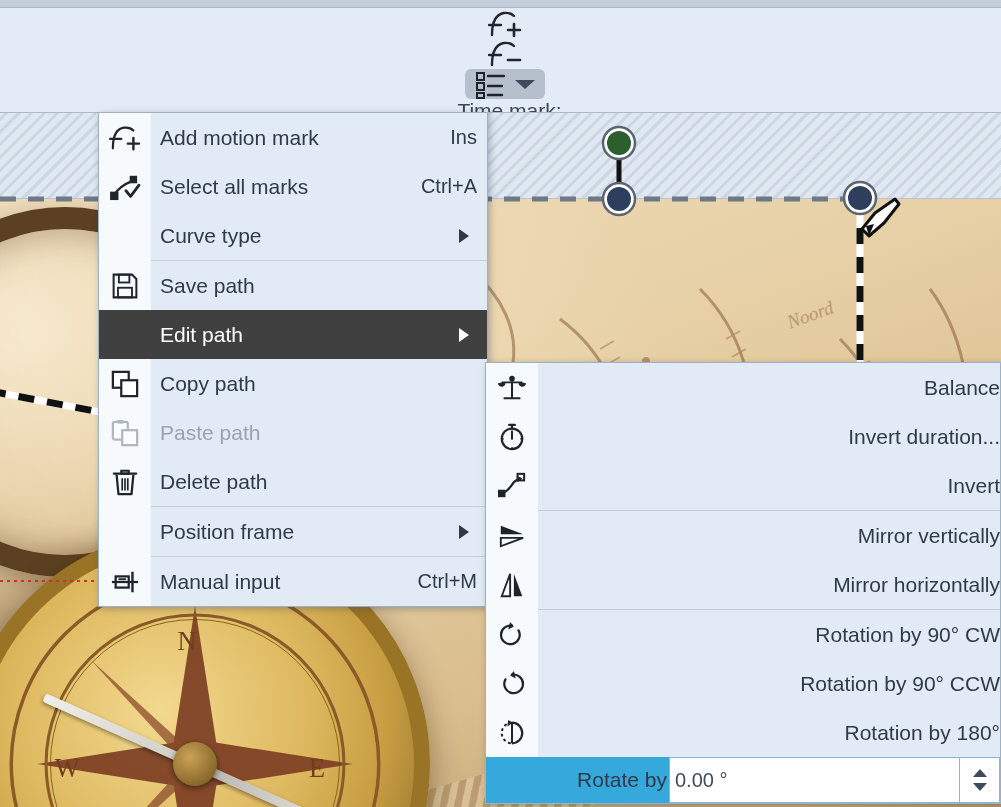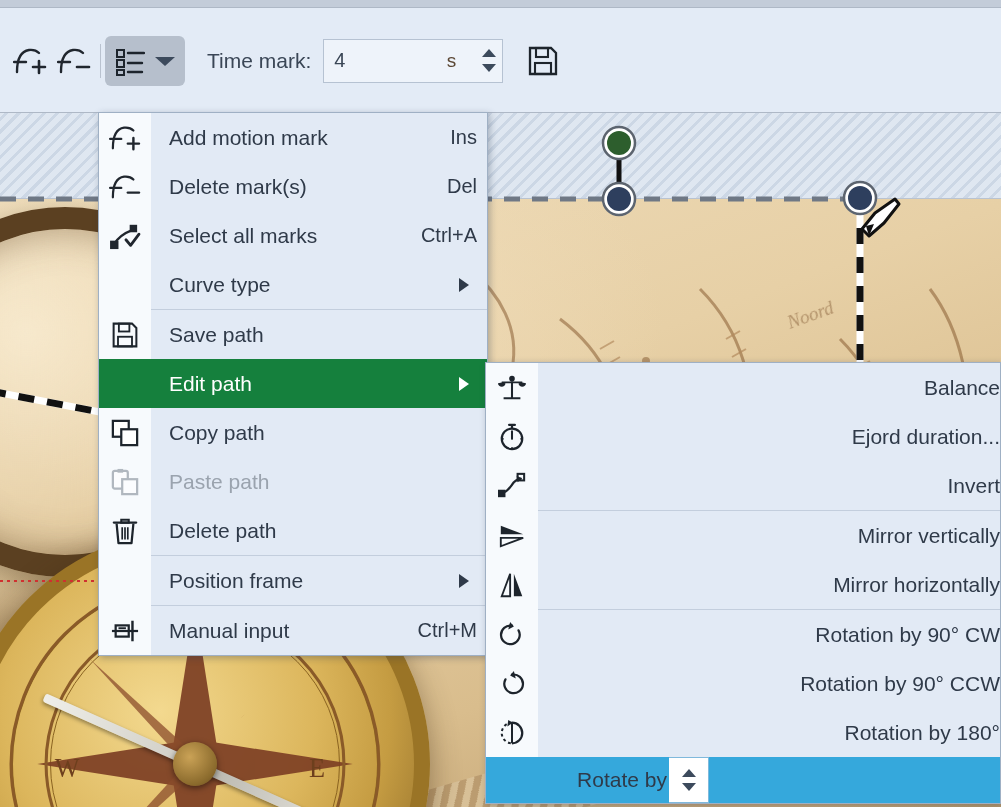--- a/index.html
+++ b/index.html
@@ -17,20 +17,21 @@
     background: #c3ccd9;
     border-bottom: 1px solid #aeb8c6;
   }
 
   
   .toolbar {
     position: absolute; left: 0; top: 9px; width: 1001px; height: 103px;
     background: #e3ebf6;
     display: flex; align-items: center;
     padding-left: 8px;
+    flex-direction: column;
   }
   .tb-btn {
     width: 44px; height: 44px;
     display: flex; align-items: center; justify-content: center;
     border-radius: 4px;
   }
   .tb-sep {
     width: 1px; height: 34px; background: #b9c2cf; margin: 0 4px;
   }
   .tb-combo {
@@ -167,28 +168,28 @@
   .mi {
     position: relative; display: flex; align-items: center;
     height: 49px; font-size: 21px; color: #2f3a49;
     cursor: default;
   }
   .mi-ico {
     width: 52px; min-width: 52px; height: 100%;
     display: flex; align-items: center; justify-content: center;
     position: relative; z-index: 2;
   }
-  .mi-label { flex: 1; padding-left: 18px; white-space: nowrap; }
+  .mi-label { flex: 1; padding-left: 9px; white-space: nowrap; }
   .mi-accel { padding-right: 10px; color: #2f3a49; font-size: 20px; }
   .mi-arrow {
     width: 0; height: 0; margin-right: 18px;
     border-top: 7px solid transparent; border-bottom: 7px solid transparent;
     border-left: 10px solid #2f3a49;
   }
-  .mi.sel { background: #15803d; color: #fff; }
+  .mi.sel { background: #404040; color: #fff; }
   .mi.sel .mi-label, .mi.sel .mi-accel { color: #fff; }
   .mi.sel .mi-arrow { border-left-color: #fff; }
   .mi.disabled .mi-label { color: #9aa3ae; }
   .mi.disabled svg { opacity: .5; }
   .mi-sep { height: 1px; background: #c3cedd; margin-left: 52px; }
 
   
   .mi-spin {
     position: relative; display: flex; align-items: stretch;
     height: 46px; background: #35a8dc;
@@ -396,31 +397,20 @@
         <svg width="32" height="28" viewBox="0 0 34 30">
           <path d="M4 26 C4 12 9 5 16 4 C21 3.4 24 5 26 7" stroke="#20262e" stroke-width="2.4" fill="none" stroke-linecap="round"></path>
           <path d="M1 16 H13" stroke="#20262e" stroke-width="2.4" stroke-linecap="round"></path>
           <path d="M20 21 H32 M26 15 V27" stroke="#20262e" stroke-width="2.6" stroke-linecap="round"></path>
         </svg>
       </div>
       <div class="mi-label">Add motion mark</div>
       <div class="mi-accel">Ins</div>
     </div>
 
-    <div class="mi">
-      <div class="mi-ico">
-        <svg width="32" height="28" viewBox="0 0 34 30">
-          <path d="M4 26 C4 12 9 5 16 4 C21 3.4 24 5 26 7" stroke="#20262e" stroke-width="2.4" fill="none" stroke-linecap="round"></path>
-          <path d="M1 16 H13" stroke="#20262e" stroke-width="2.4" stroke-linecap="round"></path>
-          <path d="M20 21 H32" stroke="#20262e" stroke-width="2.6" stroke-linecap="round"></path>
-        </svg>
-      </div>
-      <div class="mi-label">Delete mark(s)</div>
-      <div class="mi-accel">Del</div>
-    </div>
 
     <div class="mi">
       <div class="mi-ico">
         <svg width="32" height="28" viewBox="0 0 34 30">
           <path d="M5 24 C10 16 16 12 24 9" stroke="#20262e" stroke-width="2.4" fill="none"></path>
           <rect x="1" y="20" width="9" height="9" fill="#20262e"></rect>
           <rect x="22" y="3" width="8" height="8" fill="#20262e"></rect>
           <path d="M18 19 L23 25 L32 13" stroke="#20262e" stroke-width="3" fill="none" stroke-linecap="round" stroke-linejoin="round"></path>
         </svg>
       </div>
@@ -528,21 +518,21 @@
     <div class="mi">
       <div class="mi-ico">
         <svg width="28" height="28" viewBox="0 0 30 30">
           <circle cx="15" cy="17" r="11" fill="none" stroke="#1d242c" stroke-width="2.3"></circle>
           <path d="M15 17 V9" stroke="#1d242c" stroke-width="2.2" stroke-linecap="round"></path>
           <path d="M12 2 H18" stroke="#1d242c" stroke-width="2.6" stroke-linecap="round"></path>
           <path d="M15 2 V6" stroke="#1d242c" stroke-width="2.4"></path>
           <path d="M15 28 V26 M4 17 H6 M24 17 H26" stroke="#1d242c" stroke-width="2"></path>
         </svg>
       </div>
-      <div class="mi-label">Ejord duration...</div>
+      <div class="mi-label">Invert duration...</div>
     </div>
 
     <div class="mi">
       <div class="mi-ico">
         <svg width="30" height="28" viewBox="0 0 32 30">
           <rect x="1" y="19" width="8" height="8" fill="#1d242c"></rect>
           <rect x="22" y="2" width="7" height="7" fill="none" stroke="#1d242c" stroke-width="2.2"></rect>
           <path d="M6 22 C11 22 14 16 18 11 C20 9 23 7 26 7" stroke="#1d242c" stroke-width="2.4" fill="none"></path>
           <path d="M21 4 L27 7 L22 11 Z" fill="#1d242c"></path>
         </svg>
@@ -601,20 +591,21 @@
           <path d="M15 4 A11 11 0 0 0 15 26" fill="none" stroke="#1d242c" stroke-width="2.2" stroke-dasharray="3 3"></path>
           <path d="M15 4 V26" stroke="#1d242c" stroke-width="2.2"></path>
           <path d="M11 1 L16 4 L10 8 Z" fill="#1d242c"></path>
         </svg>
       </div>
       <div class="mi-label">Rotation by 180°</div>
     </div>
 
     <div class="mi-spin">
       <div class="rb-label">Rotate by</div>
+      <div class="rb-field">0.00 °</div>
       <div class="rb-arrows">
         <div class="ar-up"></div>
         <div class="ar-dn"></div>
       </div>
     </div>
   </div>
 
 </div>
 
 </body></html>

